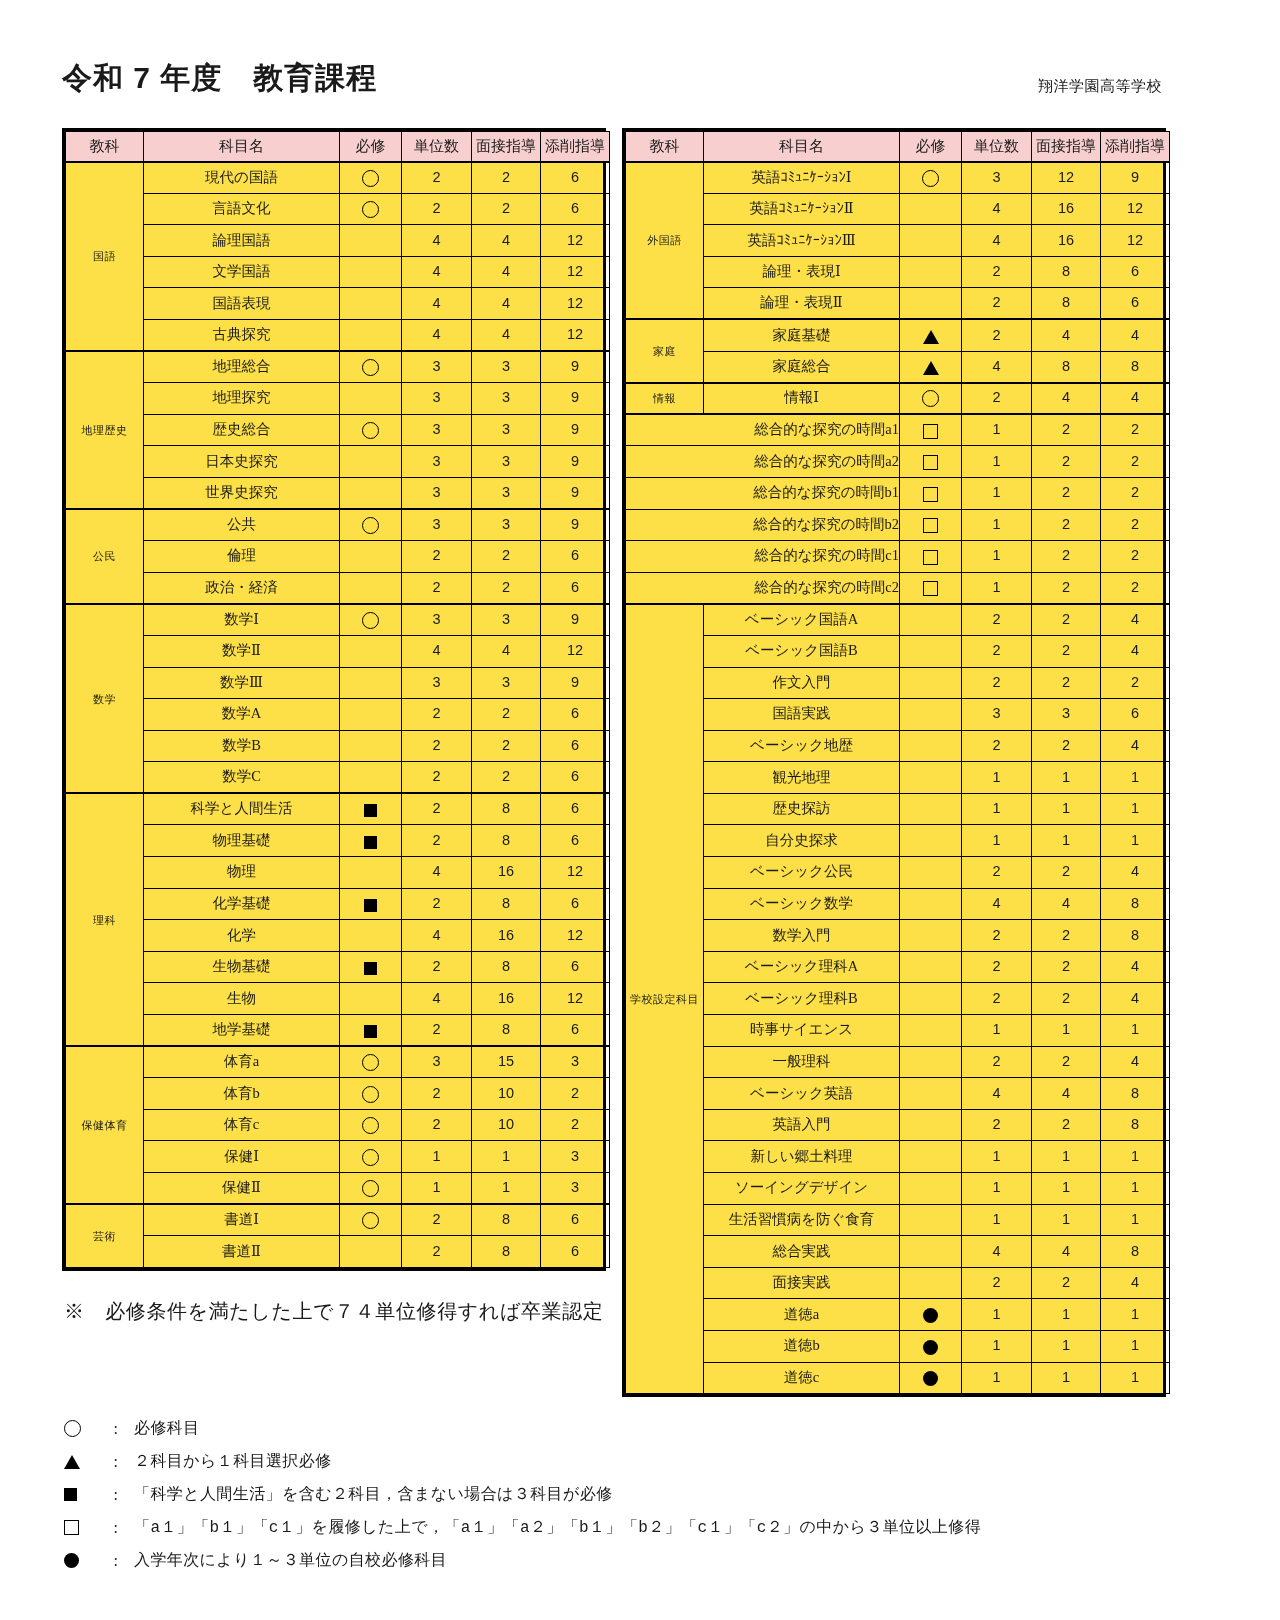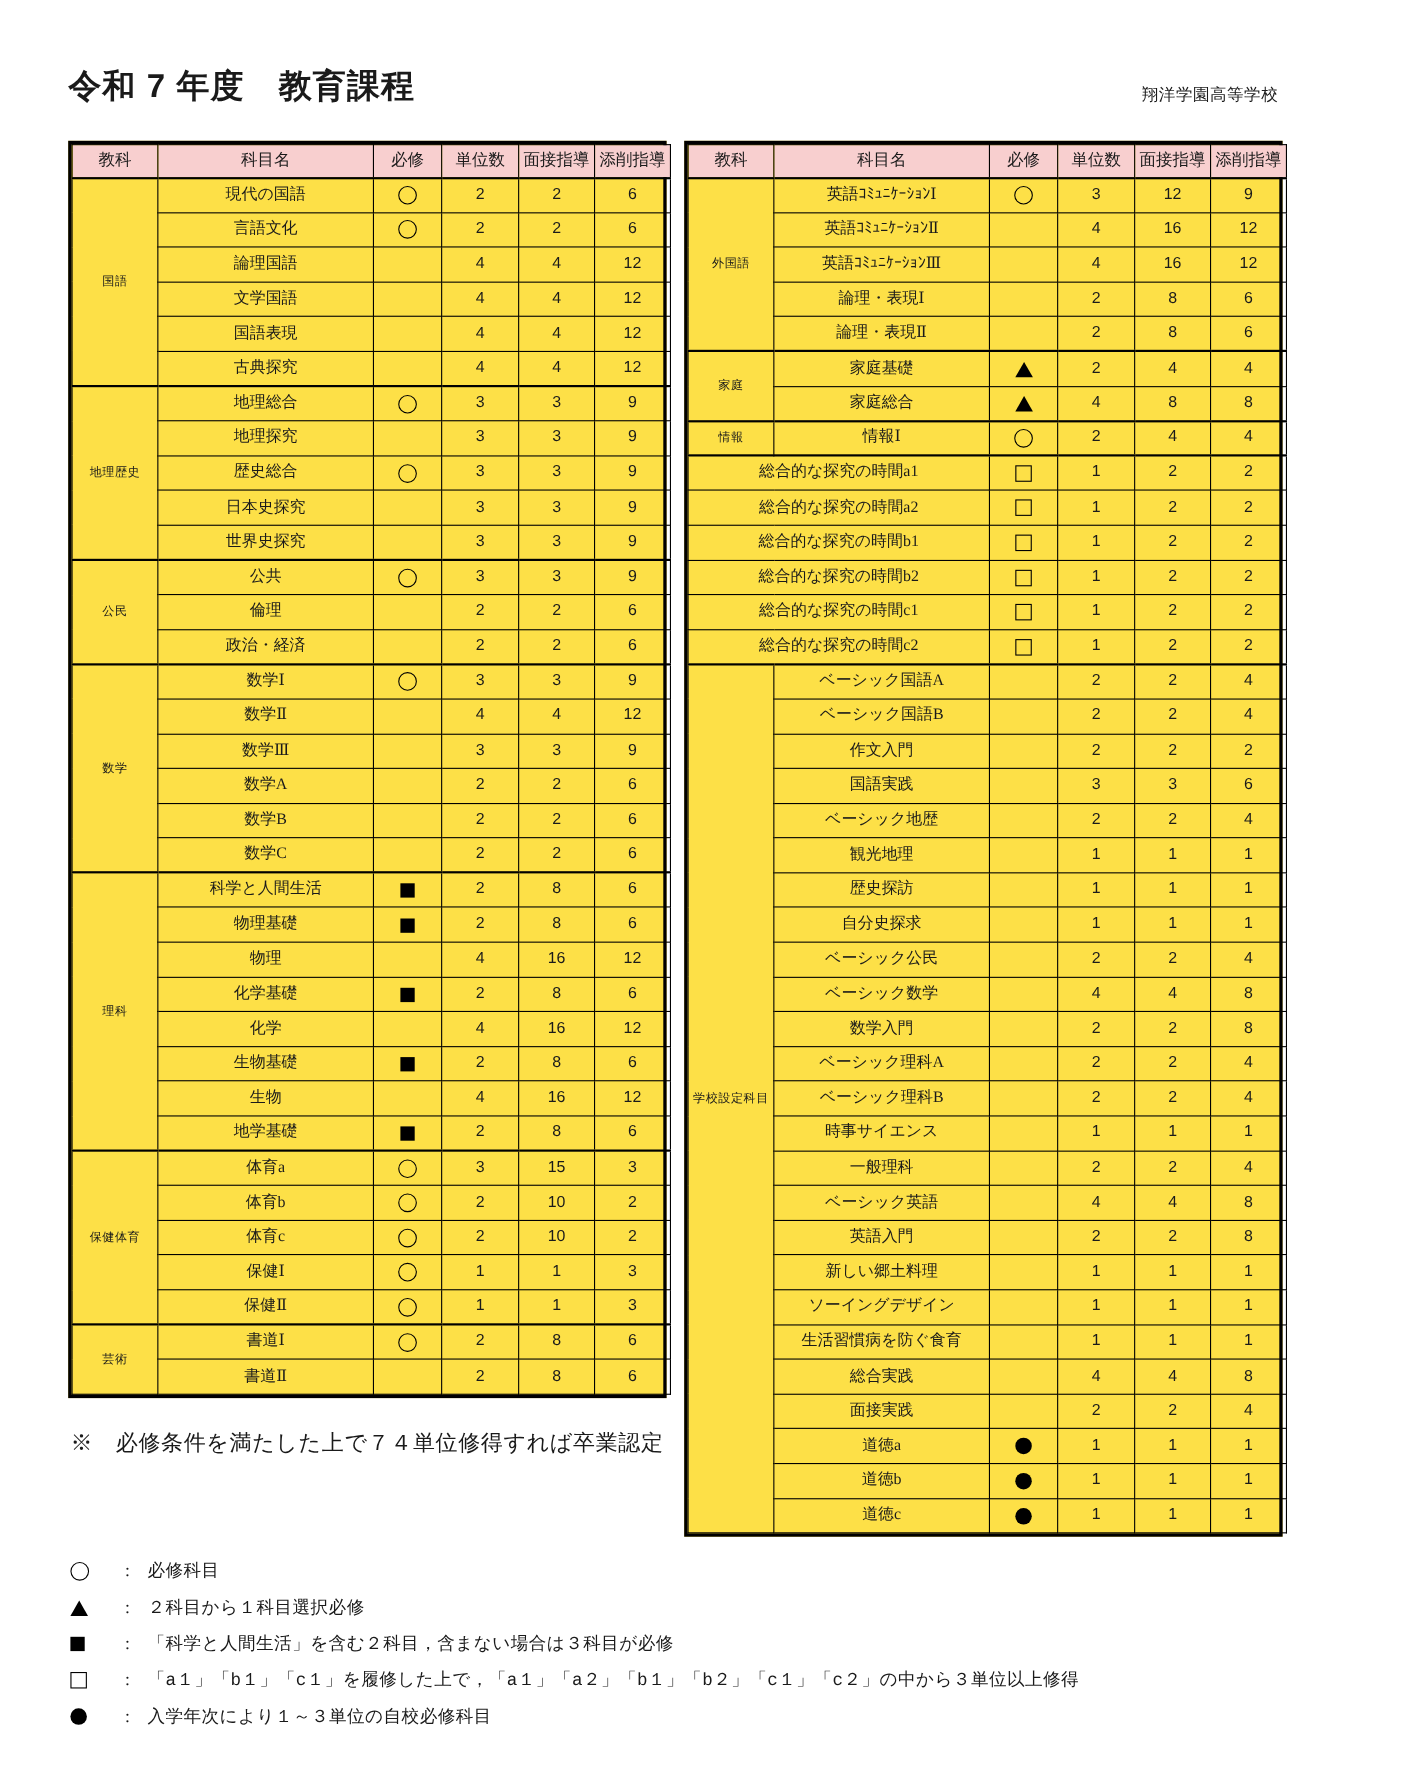--- a/index.html
+++ b/index.html
@@ -93,21 +93,21 @@
     padding:0 2px;
     word-break:break-all;
     white-space:normal;
   }
   td.subject{
     text-align:left;
     padding-left:9px;
     font-size:14.5px;
   }
   td.subject.span-center{
-    text-align:center;
+    text-align:right;
     padding-left:0;
   }
   td.req, td.num{
     font-size:15px;
   }
   td.num{font-family:"Liberation Sans","DejaVu Sans",sans-serif;font-size:14.5px;}
   
   tr.group-start > td, tr.group-start > th{ border-top:2.5px solid #000; }
 
   

